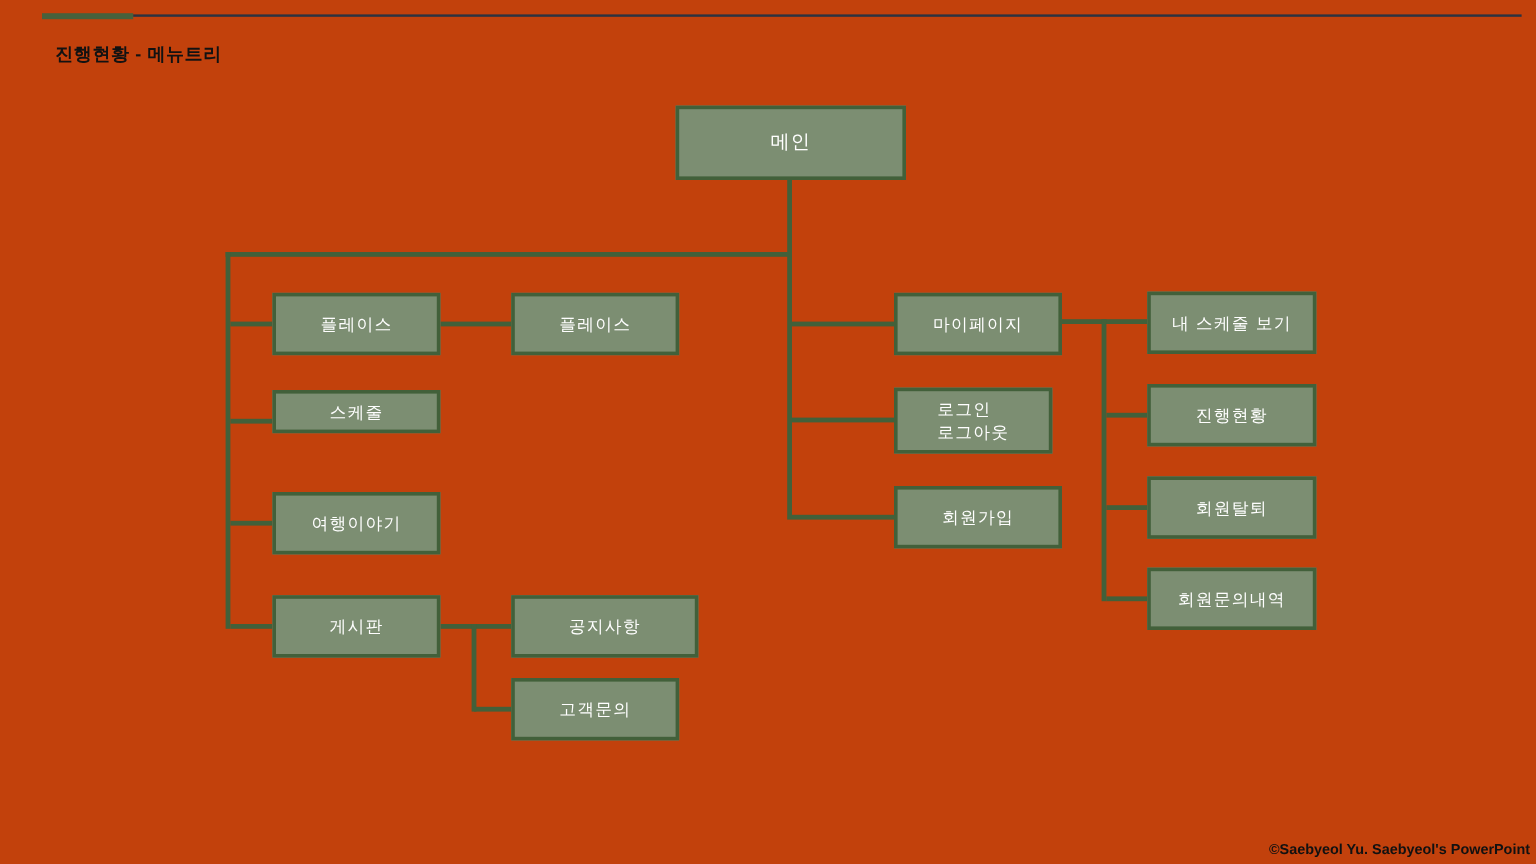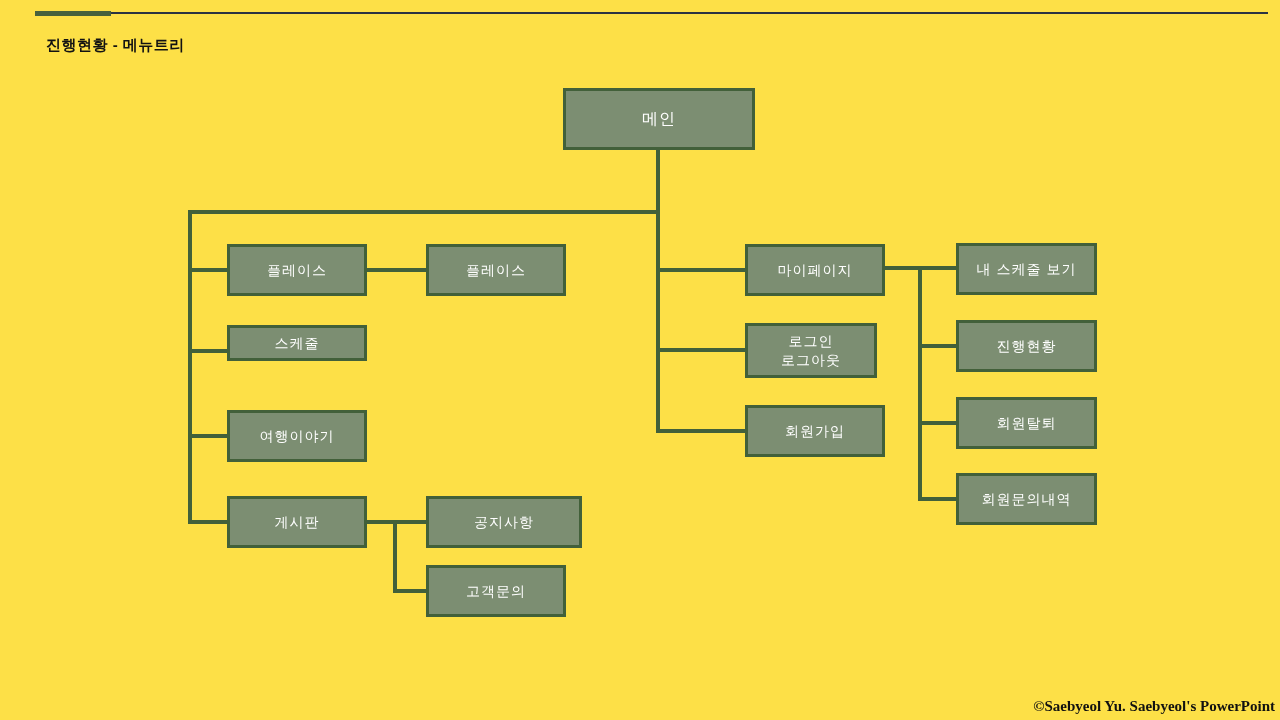--- a/index.html
+++ b/index.html
@@ -12,45 +12,45 @@
     --title-text:#121212;
   }
   *{margin:0;padding:0;box-sizing:border-box;}
   html,body{width:1280px;height:720px;}
   body{
     font-family:"Liberation Sans","DejaVu Sans",sans-serif;
     background:#ffffff;
     position:relative;
     overflow:hidden;
   }
-  .slide{position:absolute;left:0;top:0;width:1280px;height:720px;background:#fde047;}
+  .slide{position:absolute;left:0;top:0;width:1280px;height:720px;background:#c2410c;}
   .accent-bar{position:absolute;left:35px;top:11px;width:76px;height:5px;background:var(--accent-bar);}
   .top-line{position:absolute;left:111px;top:12px;width:1157px;height:2px;background:var(--top-line);}
   .title{
     position:absolute;left:46px;top:36px;
     font-size:15px;font-weight:bold;color:var(--title-text);
     letter-spacing:0.5px;
   }
   .conn{position:absolute;background:var(--connector);}
   .node{
     position:absolute;
     background:var(--box-fill);
     border:3px solid var(--box-border);
     display:flex;align-items:center;justify-content:center;
     color:var(--node-text);
     font-size:14px;
-    text-align:center;
+    text-align:left;
     letter-spacing:1px;
     line-height:1.35;
     white-space:pre-line;
   }
   .node.root{font-size:16px;}
   .footer{
     position:absolute;right:5px;bottom:5px;
-    font-size:15px;font-weight:bold;color:#111111;font-family:Liberation Serif, serif;
+    font-size:12px;font-weight:bold;color:#111111;
   }
 </style>
 </head>
 <body>
 
 <div class="slide">
 
   <div class="accent-bar"></div>
   <div class="top-line"></div>
   <div class="title">진행현황 - 메뉴트리</div>

